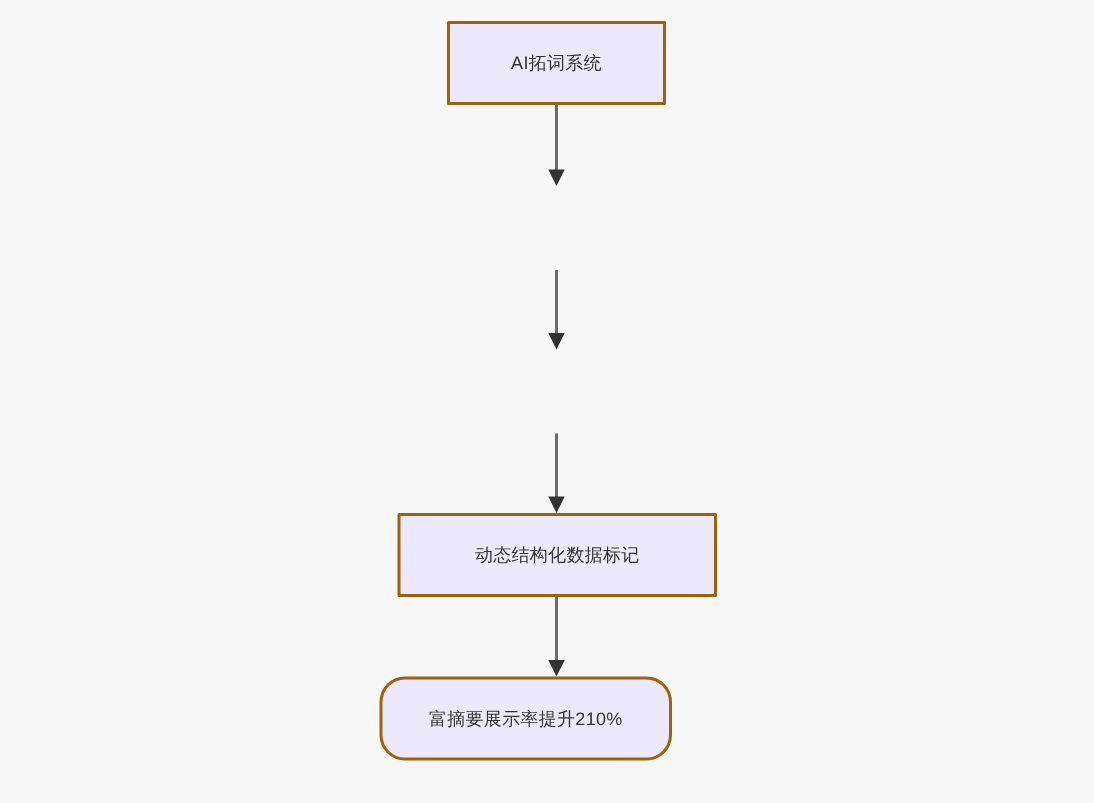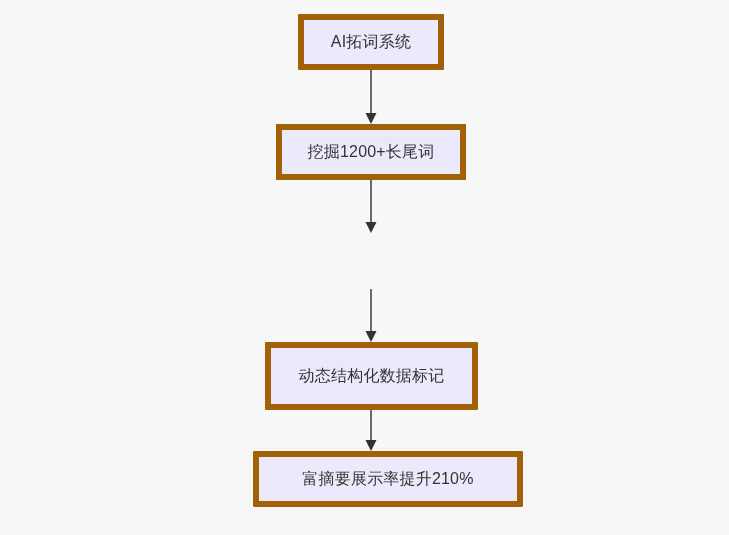--- a/index.html
+++ b/index.html
@@ -17,27 +17,27 @@
   #flowchart {
     position: relative;
     width: 729px;
     height: 535px;
   }
 
   .node {
     position: absolute;
     box-sizing: border-box;
     background: #ece9fc;
-    border: 6px solid #a16207;
+    border: 2px solid #a16207;
     border-radius: 1px;
     display: flex;
     align-items: center;
     justify-content: center;
     color: #333333;
-    font-size: 16px;
+    font-size: 12px;
     line-height: 1.2;
     letter-spacing: 0.2px;
     white-space: nowrap;
   }
 
   .node-label {
     display: block;
   }
 
   .edge {
@@ -80,26 +80,23 @@
     <svg width="24" height="53" viewBox="0 0 24 53">
       <line x1="12" y1="0" x2="12" y2="44" stroke="#6b6b6b" stroke-width="2"></line>
       <polygon points="12,53 6.5,42 17.5,42" fill="#333333"></polygon>
     </svg>
   </div>
 
   <div class="node" style="left:298px; top:14px; width:146px; height:56px;">
     <span class="node-label">AI拓词系统</span>
   </div>
 
-  <div class="node" style="left:276px; top:124px; width:190px; height:56px;">
-    <span class="node-label">挖掘1200+长尾词</span>
-  </div>
 
 
-  <div class="node" style="left:265px; top:342px; width:213px; height:68px;">
+  <div class="node" style="left:265px; top:342px; width:213px; height:56px;">
     <span class="node-label">动态结构化数据标记</span>
   </div>
 
-  <div class="node" style="left:253px; top:451px; width:270px; height:56px;">
+  <div class="node" style="left:253px; top:451px; width:195px; height:56px;border-radius:17px;">
     <span class="node-label">富摘要展示率提升210%</span>
   </div>
 
 </div>
 
 </body></html>

